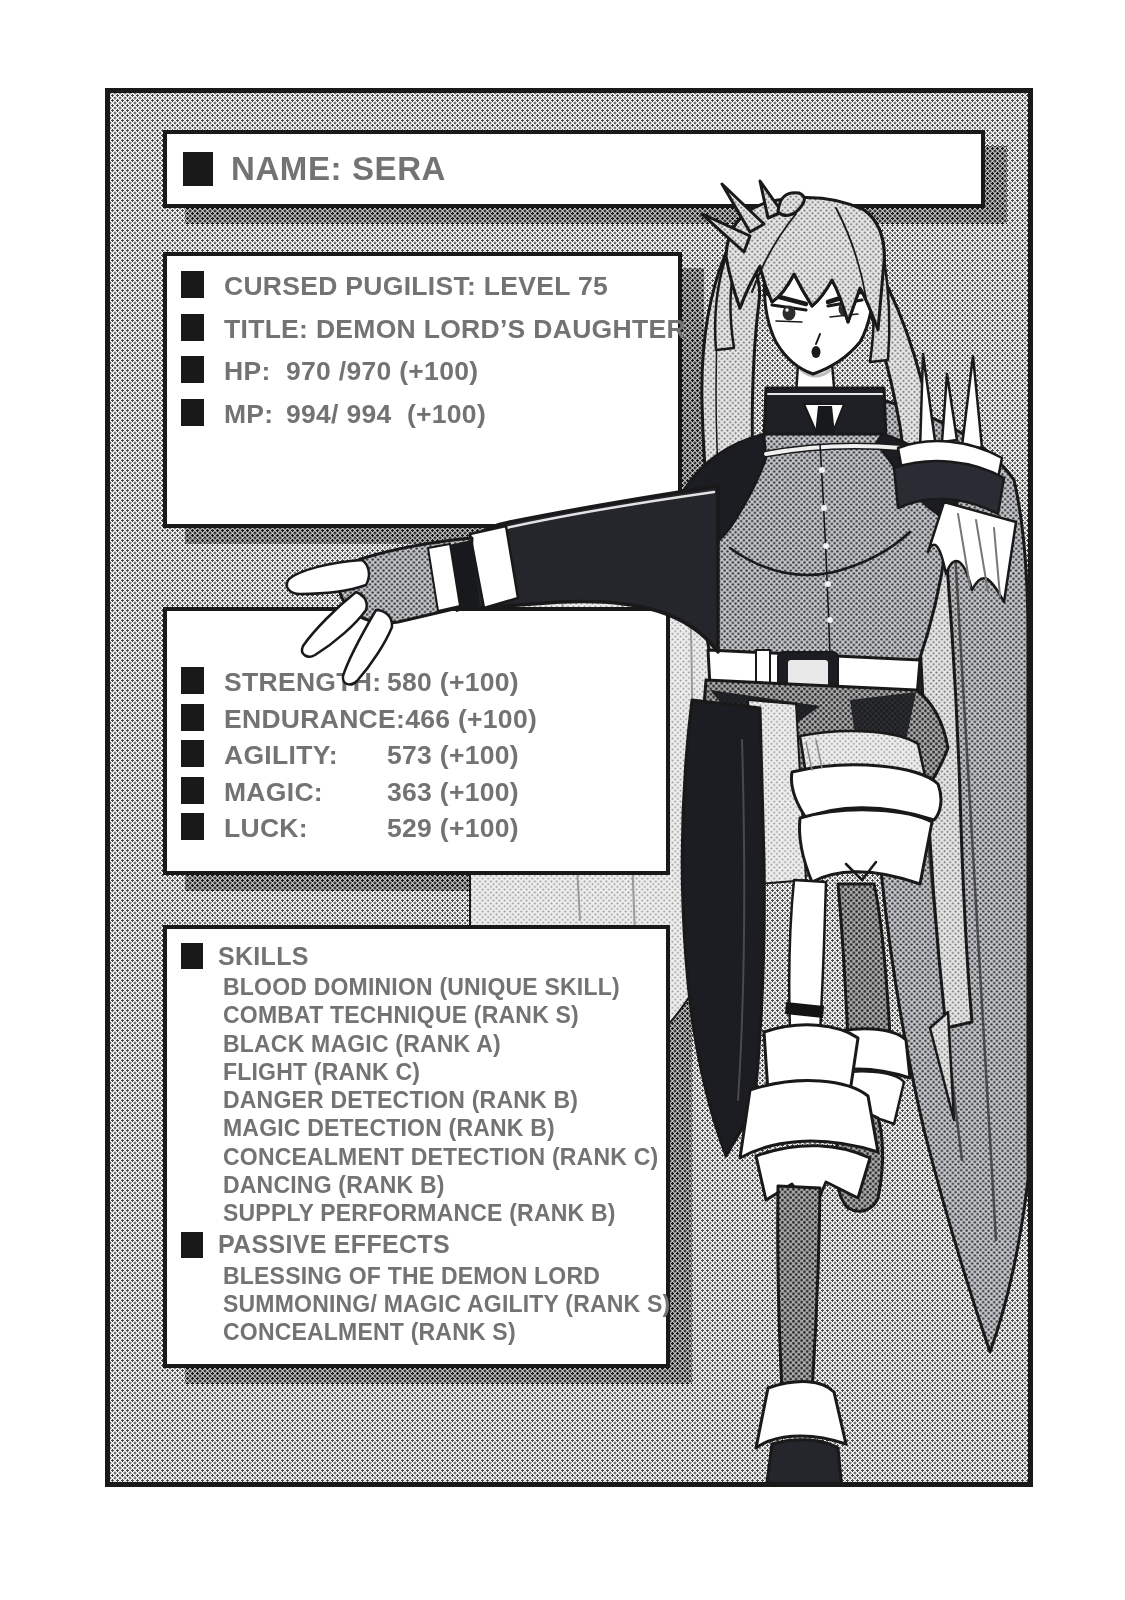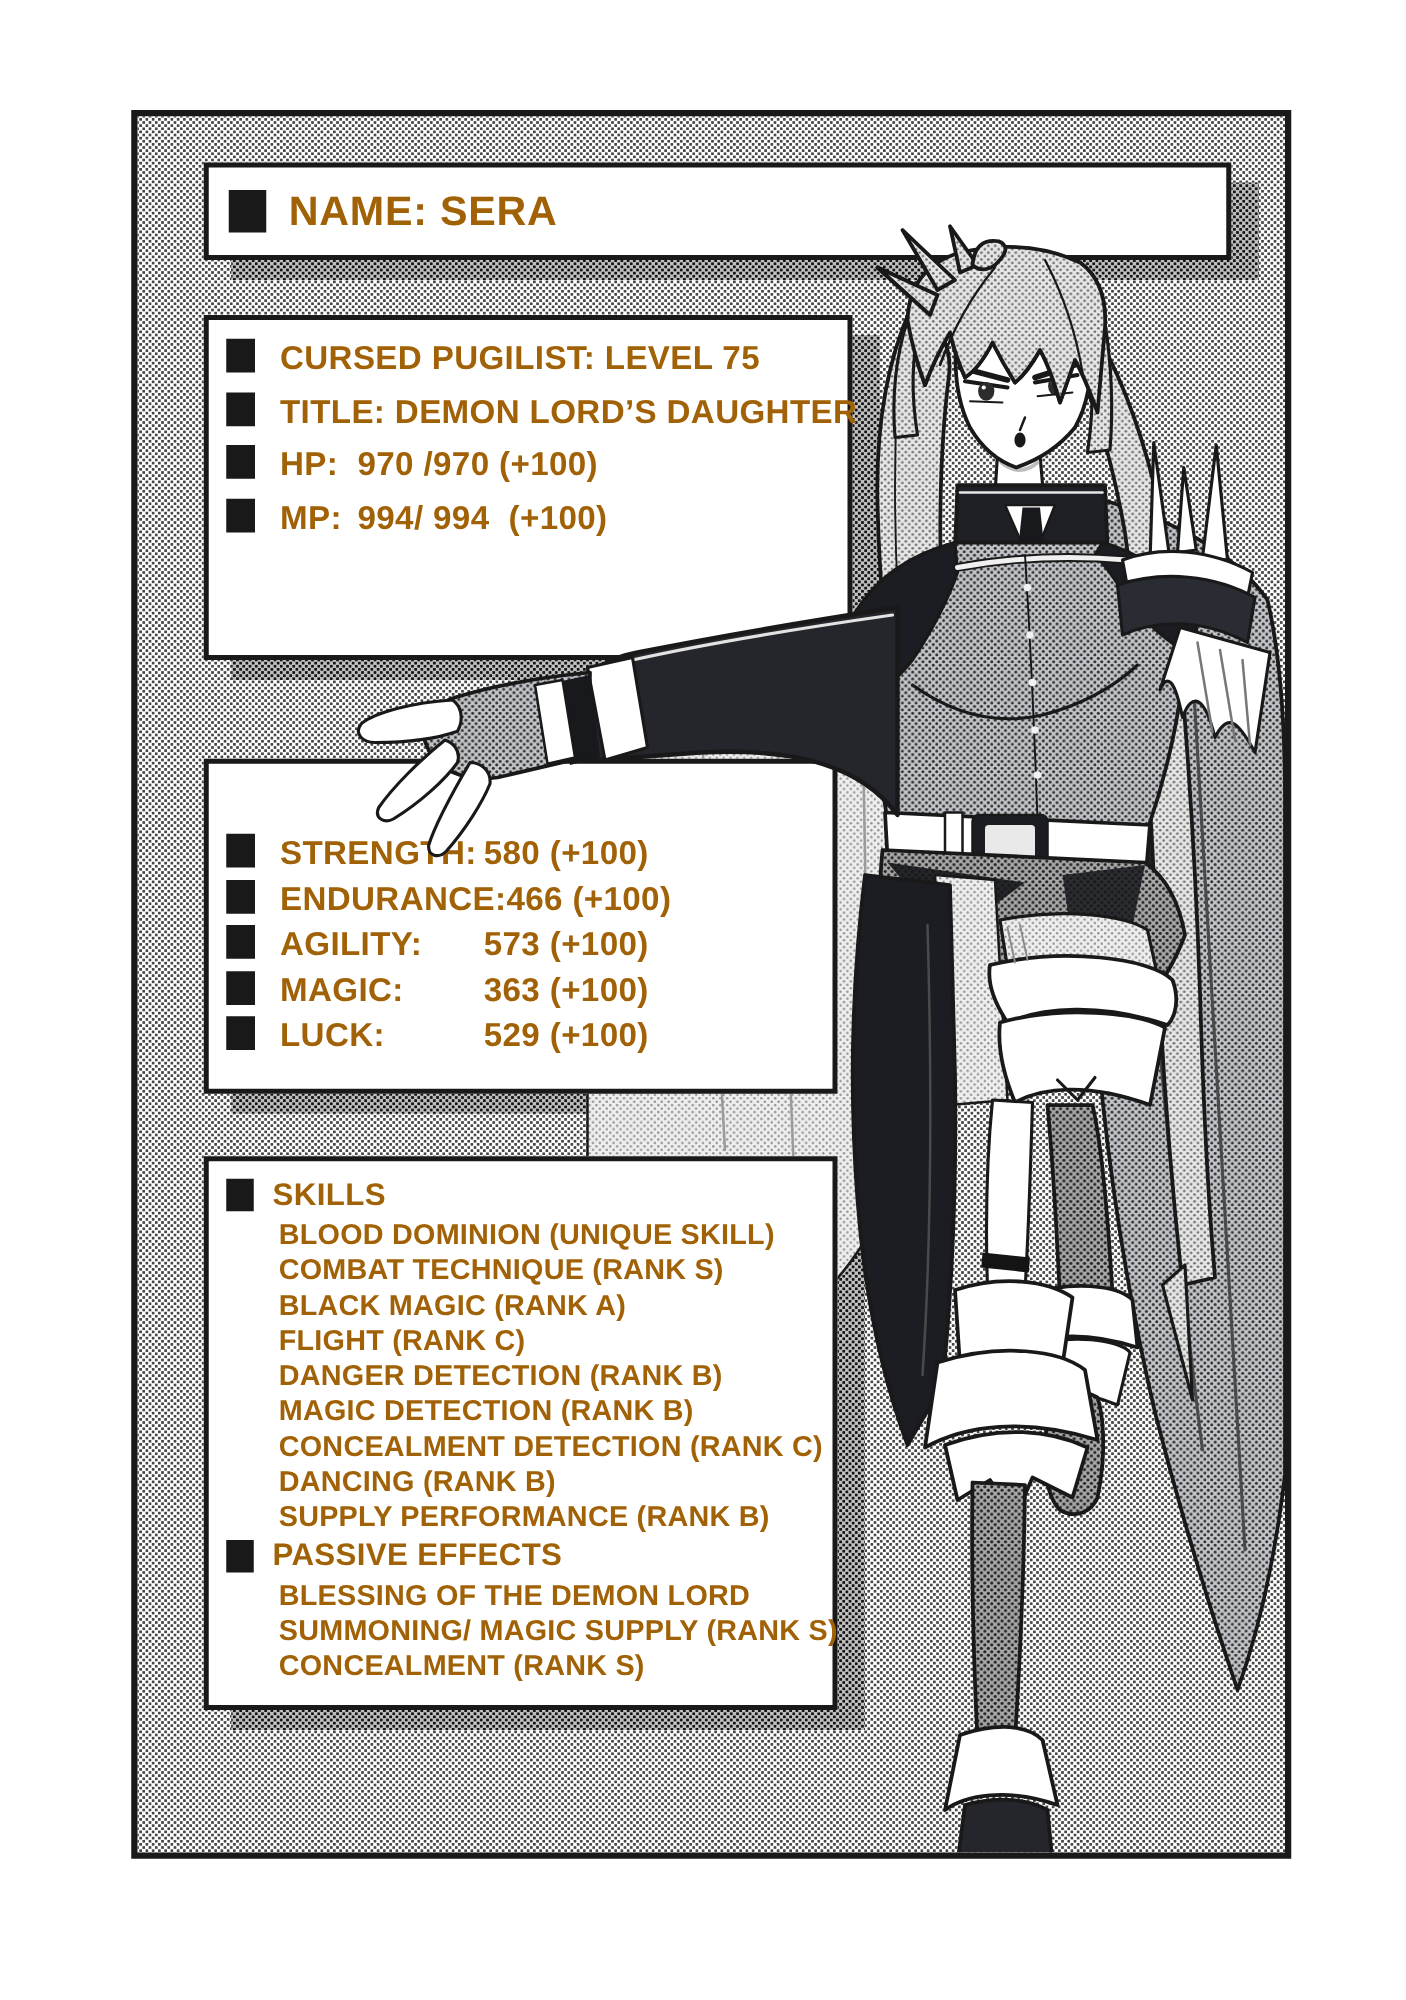--- a/index.html
+++ b/index.html
@@ -1,17 +1,17 @@
 <!DOCTYPE html>
 <html><head>
 <meta charset="utf-8">
 <style>
   html,body{margin:0;padding:0;background:#ffffff;}
   #page{position:relative;width:1125px;height:1600px;background:#fff;overflow:hidden;
-        font-family:"Liberation Sans",sans-serif;color:#a16207;}
+        font-family:"Liberation Sans",sans-serif;color:#737373;}
   
   #panel{position:absolute;left:105px;top:88px;width:928px;height:1399px;
          box-sizing:border-box;border:5px solid #191919;overflow:hidden;
          background-color:#fff;
          background-image:
            radial-gradient(circle,#454545 1.0px,transparent 1.25px),
            radial-gradient(circle,#454545 1.0px,transparent 1.25px);
          background-size:5px 5px;background-position:0 0,2.5px 2.5px;}
   
   .shadow{position:absolute;z-index:1;
@@ -309,21 +309,21 @@
           <div class="item">SUPPLY PERFORMANCE (RANK B)</div>
         </div>
       <div class="hrow">
         <span class="sq"></span>
         <span>PASSIVE EFFECTS</span>
       </div>
       <div>
 
           <div class="item">BLESSING OF THE DEMON LORD</div>
 
-          <div class="item">SUMMONING/ MAGIC SUPPLY (RANK S)</div>
+          <div class="item">SUMMONING/ MAGIC AGILITY (RANK S)</div>
 
           <div class="item">CONCEALMENT (RANK S)</div>
         </div>
     </div>
 
     <svg id="fig-front" class="fig" viewBox="110 93 918 1389" stroke-linejoin="round" stroke-linecap="round">
       <g>
         <path d="M718 486 C640 498 560 512 510 522 C478 528 466 544 464 562 C462 584 470 602 478 608 L560 602 C640 598 690 614 718 652 Z" fill="#24262c" stroke="#191919" stroke-width="3.5"></path>
         <path d="M714 492 C630 504 560 516 506 528" fill="none" stroke="#e3e3e3" stroke-width="2.5"></path>
         <path d="M470 534 L506 526 L518 598 L484 608 Z" fill="#fff" stroke="#191919" stroke-width="2.5"></path>

